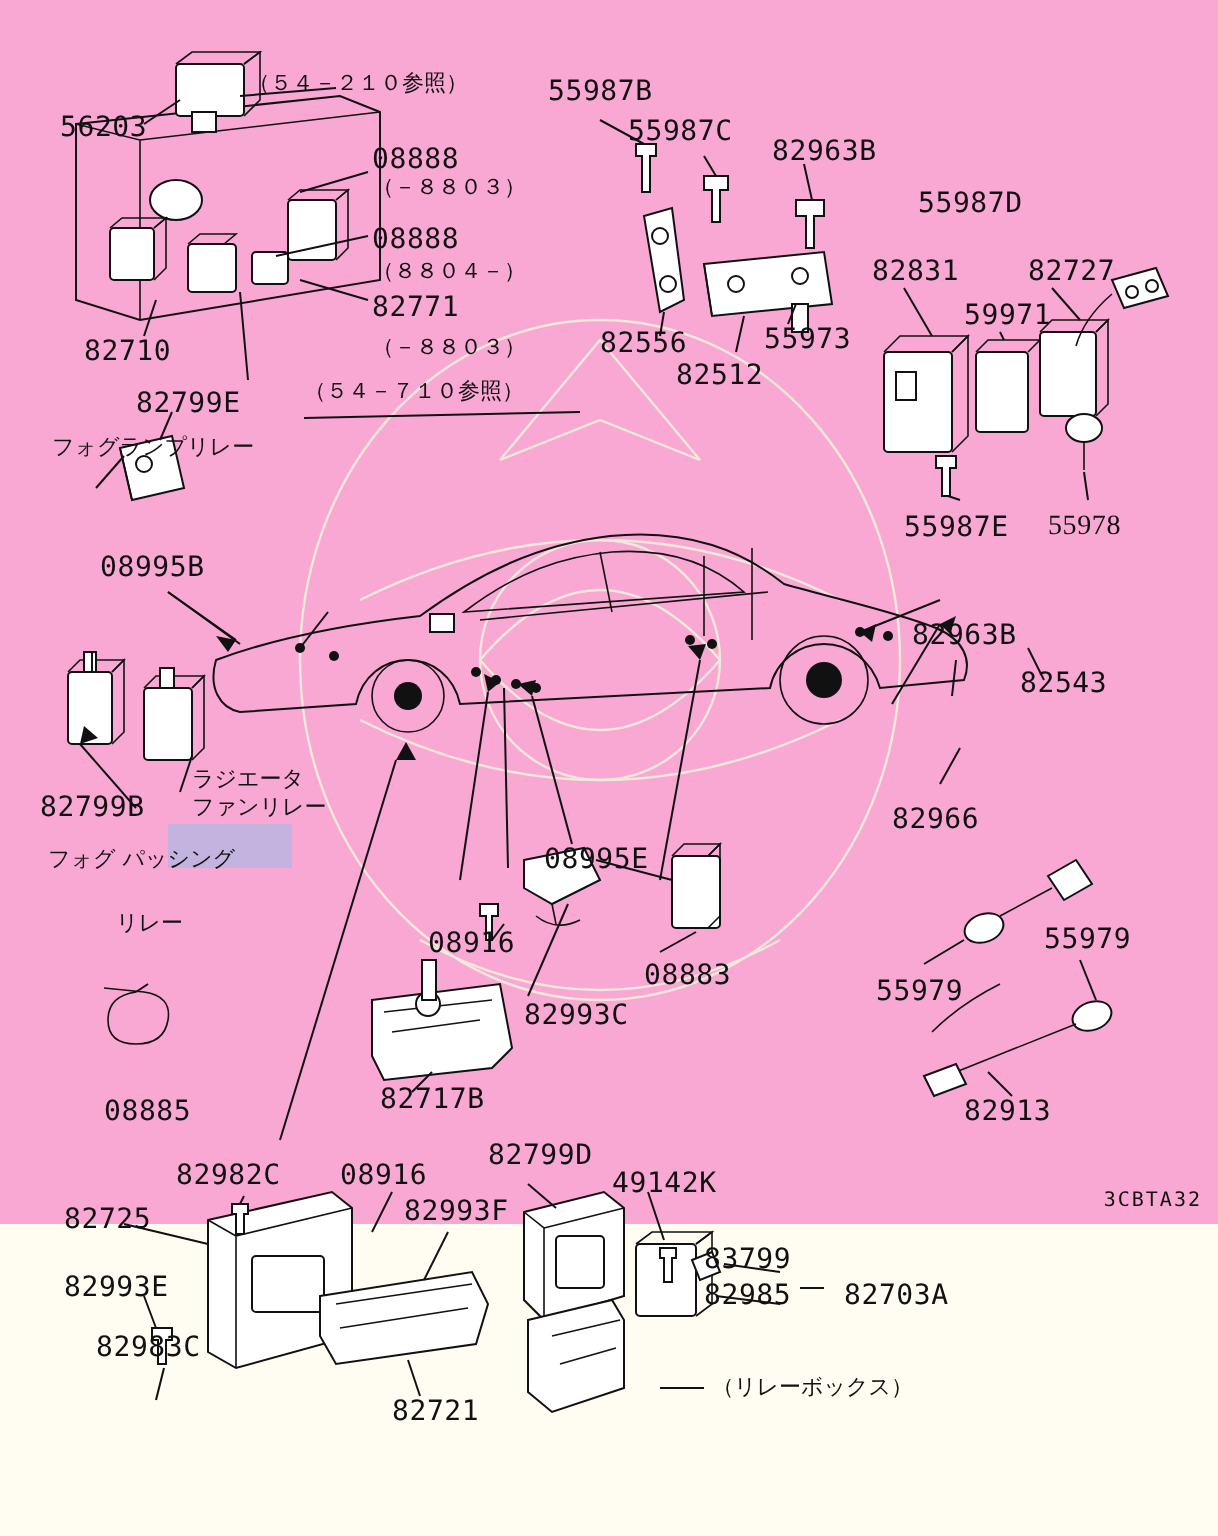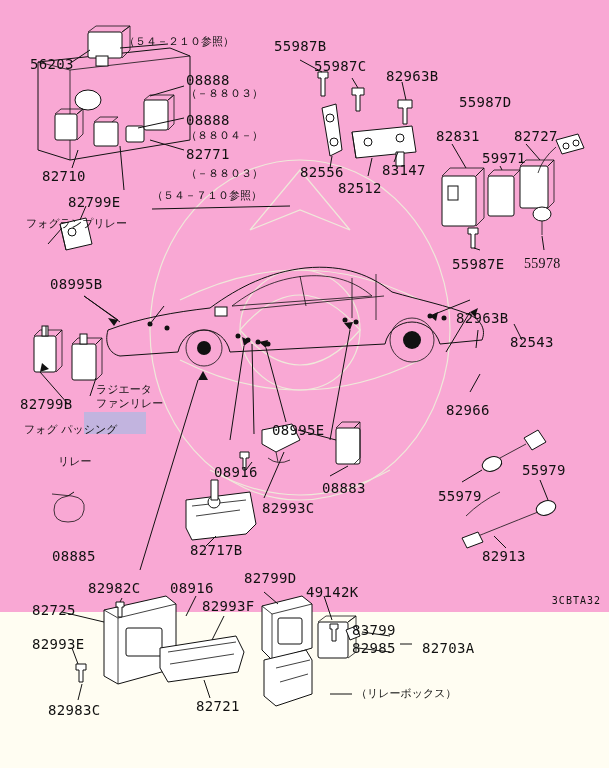--- a/index.html
+++ b/index.html
@@ -309,21 +309,21 @@
   <div class="lbl code" style="left:68px;top:194px;">82799E</div>
   <div class="lbl code" style="left:22px;top:276px;margin-left:28px;">08995B</div>
   <div class="lbl code" style="left:20px;top:396px;">82799B</div>
   <div class="lbl code" style="left:52px;top:548px;">08885</div>
 
   <div class="lbl code" style="left:274px;top:38px;">55987B</div>
   <div class="lbl code" style="left:314px;top:58px;">55987C</div>
   <div class="lbl code" style="left:386px;top:68px;">82963B</div>
   <div class="lbl code" style="left:436px;top:94px;margin-left:23px;">55987D</div>
   <div class="lbl code" style="left:300px;top:164px;">82556</div>
-  <div class="lbl code" style="left:382px;top:162px;">83147</div>
+  <div class="lbl code" style="left:382px;top:162px;">55973</div>
   <div class="lbl code" style="left:338px;top:180px;">82512</div>
   <div class="lbl code" style="left:436px;top:128px;">82831</div>
   <div class="lbl code" style="left:514px;top:128px;">82727</div>
   <div class="lbl code" style="left:482px;top:150px;">59971</div>
   <div class="lbl code" style="left:452px;top:256px;">55987E</div>
   <div class="lbl code" style="left:524px;top:256px;font-family:Liberation Serif, serif;">55978</div>
 
   <div class="lbl code" style="left:456px;top:310px;">82963B</div>
   <div class="lbl code" style="left:510px;top:334px;">82543</div>
   <div class="lbl code" style="left:446px;top:402px;">82966</div>
@@ -341,17 +341,17 @@
   <div class="lbl code" style="left:88px;top:580px;">82982C</div>
   <div class="lbl code" style="left:170px;top:580px;">08916</div>
   <div class="lbl code" style="left:244px;top:570px;">82799D</div>
   <div class="lbl code" style="left:306px;top:584px;">49142K</div>
   <div class="lbl code" style="left:32px;top:602px;">82725</div>
   <div class="lbl code" style="left:202px;top:598px;">82993F</div>
   <div class="lbl code" style="left:352px;top:622px;">83799</div>
   <div class="lbl code" style="left:352px;top:640px;">82985</div>
   <div class="lbl code" style="left:422px;top:640px;">82703A</div>
   <div class="lbl code" style="left:32px;top:636px;">82993E</div>
-  <div class="lbl code" style="left:48px;top:702px;">82983C</div>
+  <div class="lbl code" style="left:48px;top:666px;">82983C</div>
   <div class="lbl code" style="left:196px;top:698px;">82721</div>
 
   <div class="footer">3CBTA32</div>
 </div>
 
 </body></html>

